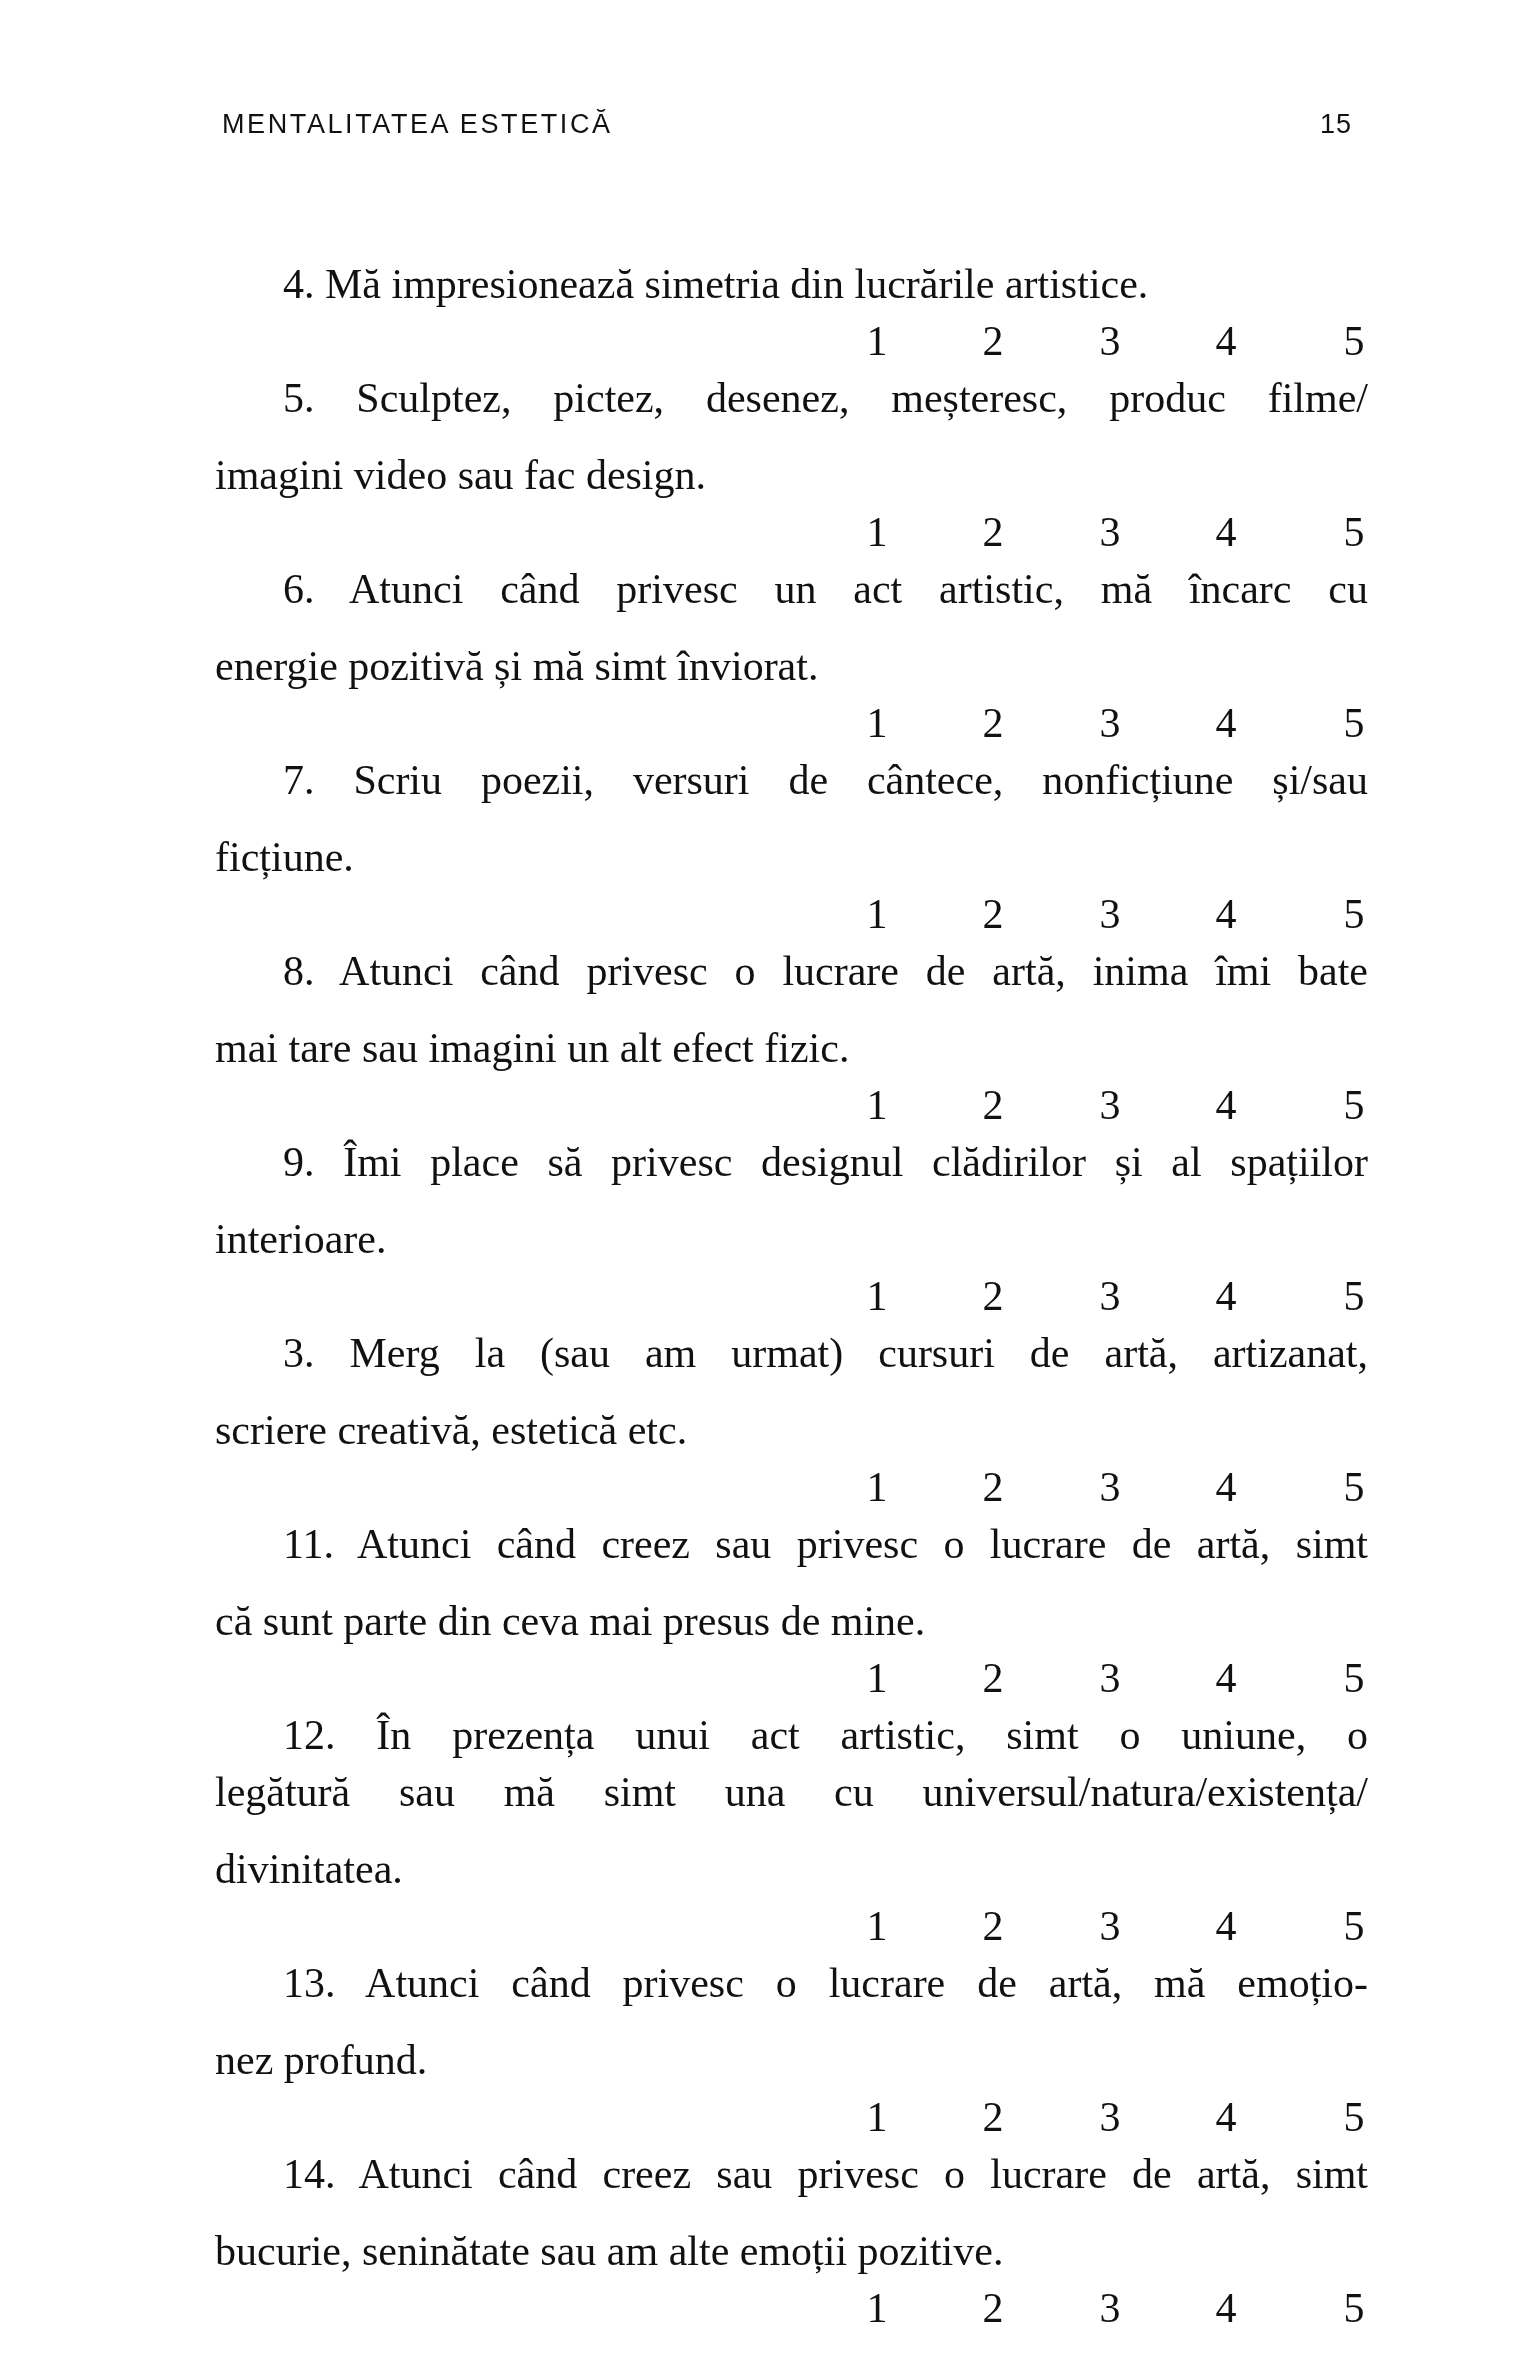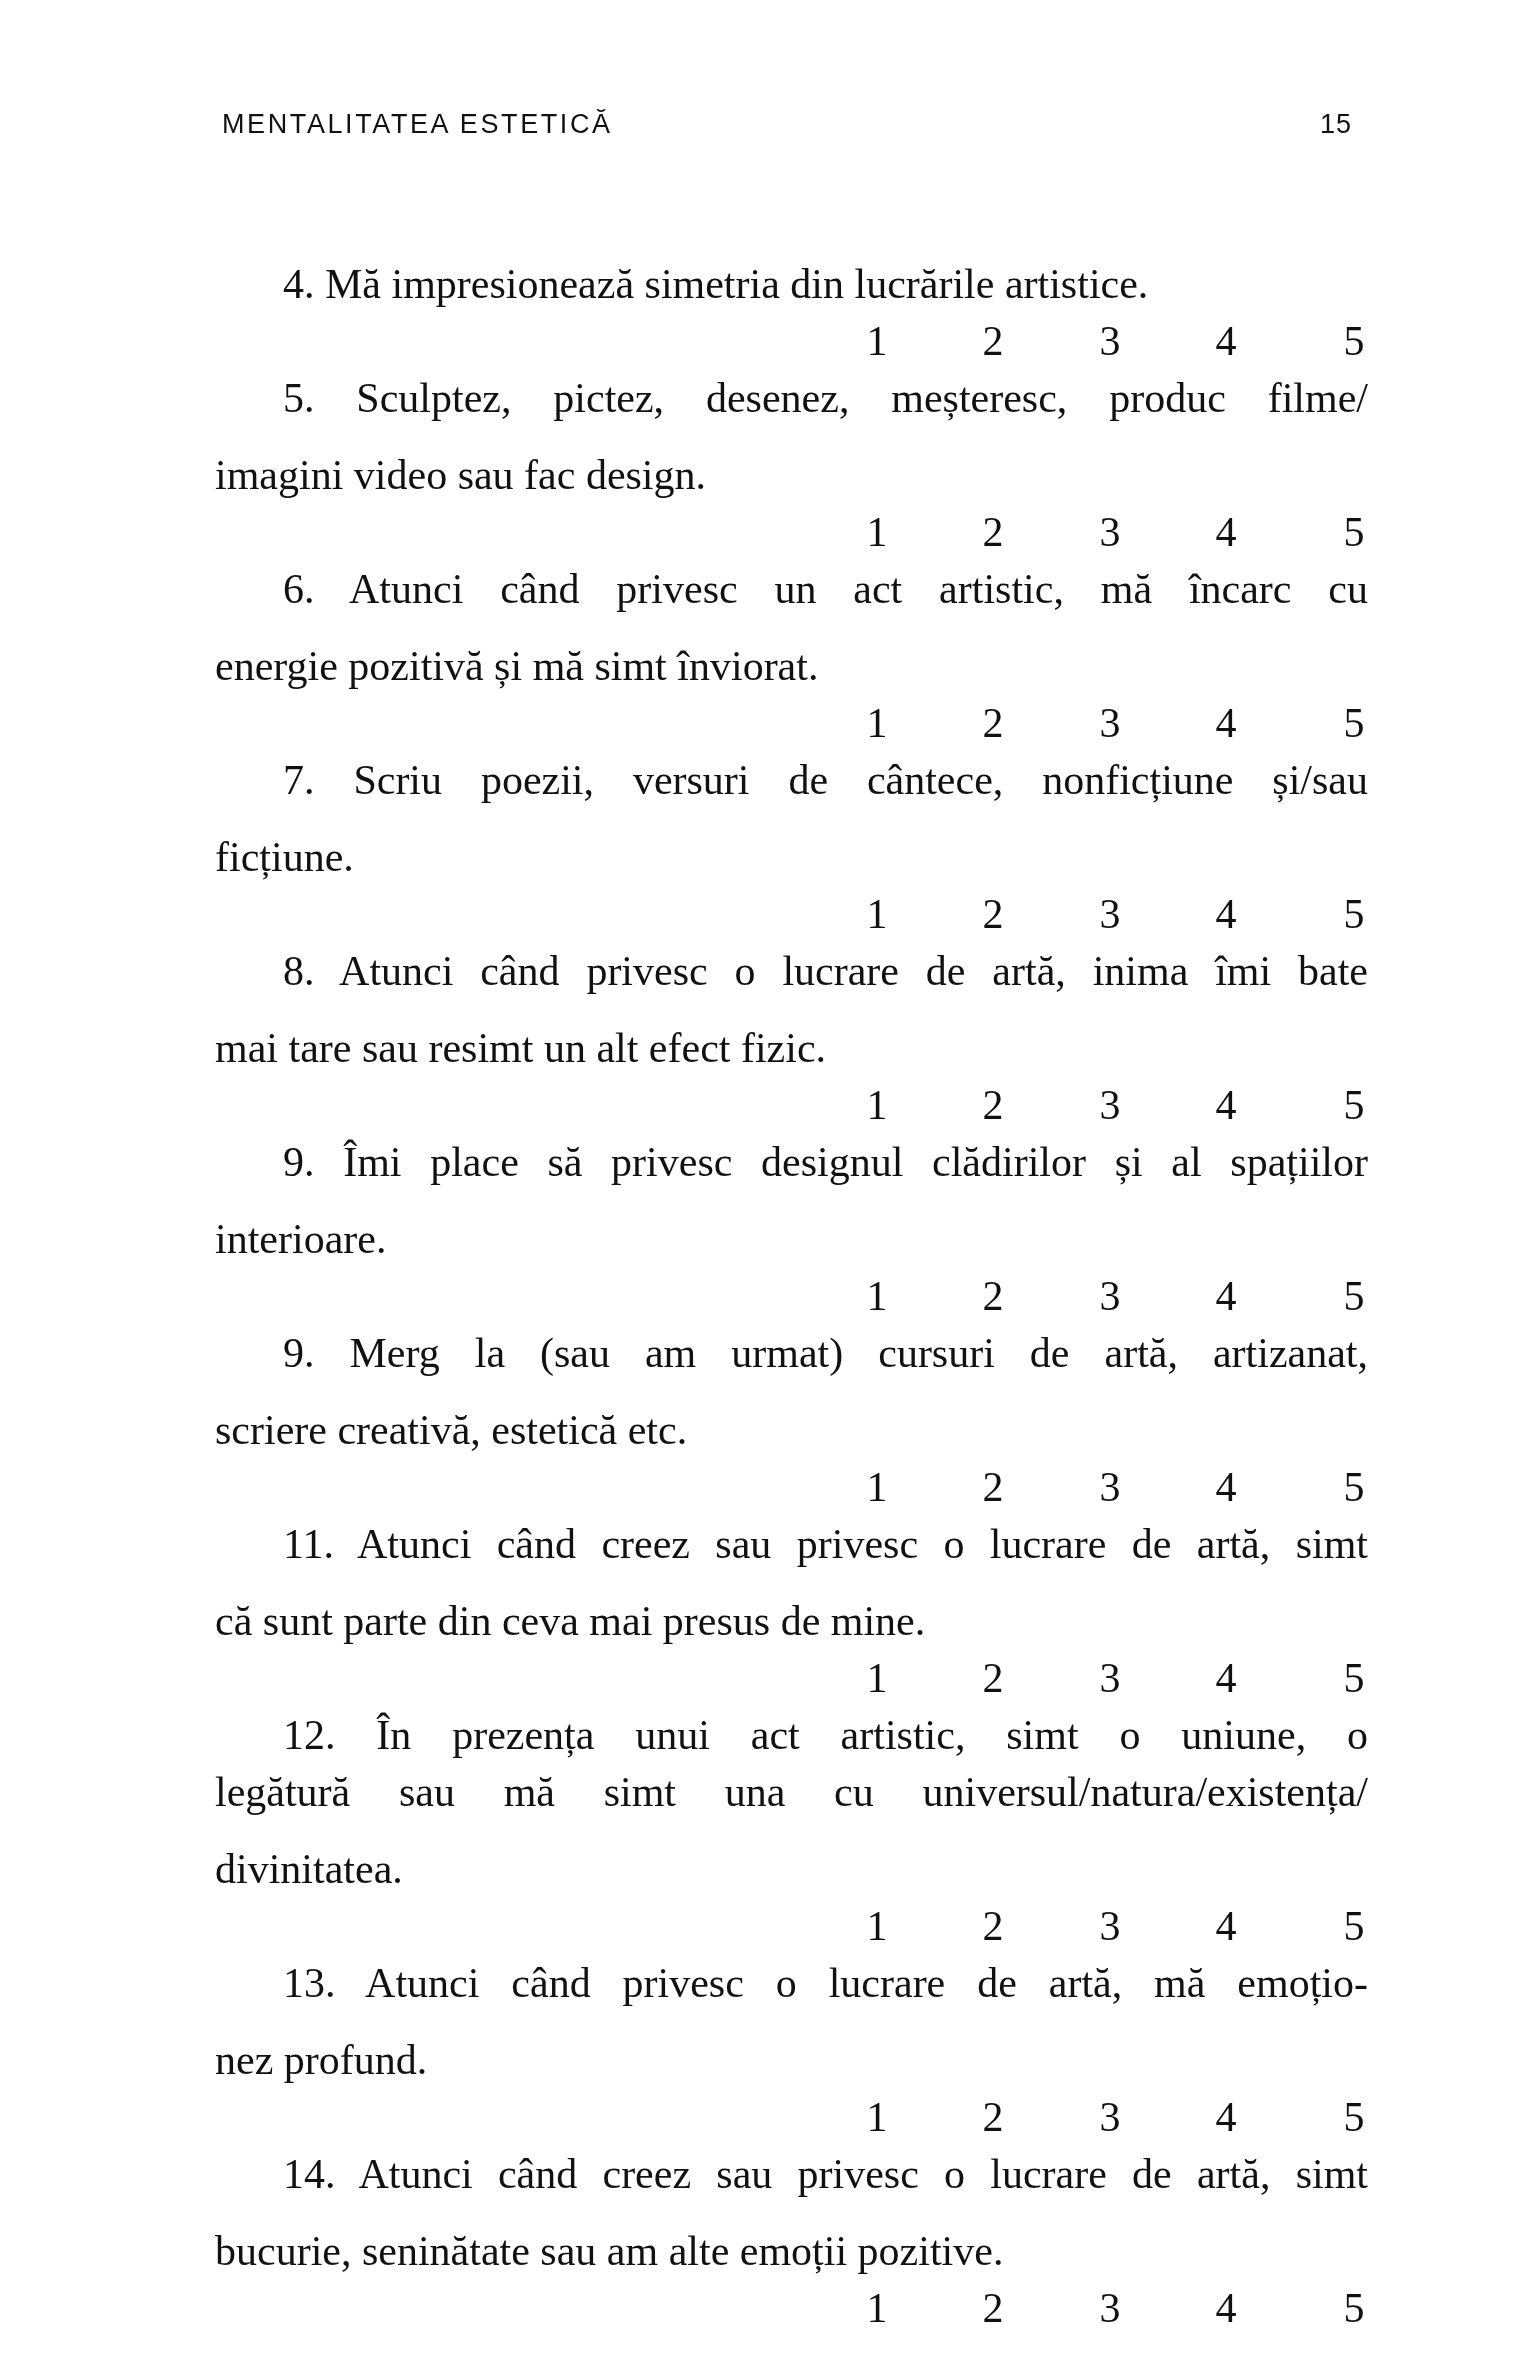--- a/index.html
+++ b/index.html
@@ -74,42 +74,42 @@
       <div class="rating">
         <span class="r1">1</span>
         <span class="r2">2</span>
         <span class="r3">3</span>
         <span class="r4">4</span>
         <span class="r5">5</span>
       </div>
     </div>
     <div>
       <div class="line indent justify">8. Atunci când privesc o lucrare de artă, inima îmi bate</div>
-      <div class="line left">mai tare sau resimt un alt efect fizic.</div>
+      <div class="line left">mai tare sau imagini un alt efect fizic.</div>
       <div class="rating">
         <span class="r1">1</span>
         <span class="r2">2</span>
         <span class="r3">3</span>
         <span class="r4">4</span>
         <span class="r5">5</span>
       </div>
     </div>
     <div>
       <div class="line indent justify">9. Îmi place să privesc designul clădirilor și al spațiilor</div>
       <div class="line left">interioare.</div>
       <div class="rating">
         <span class="r1">1</span>
         <span class="r2">2</span>
         <span class="r3">3</span>
         <span class="r4">4</span>
         <span class="r5">5</span>
       </div>
     </div>
     <div>
-      <div class="line indent justify">9. Merg la (sau am urmat) cursuri de artă, artizanat,</div>
+      <div class="line indent justify">3. Merg la (sau am urmat) cursuri de artă, artizanat,</div>
       <div class="line left">scriere creativă, estetică etc.</div>
       <div class="rating">
         <span class="r1">1</span>
         <span class="r2">2</span>
         <span class="r3">3</span>
         <span class="r4">4</span>
         <span class="r5">5</span>
       </div>
     </div>
     <div>

